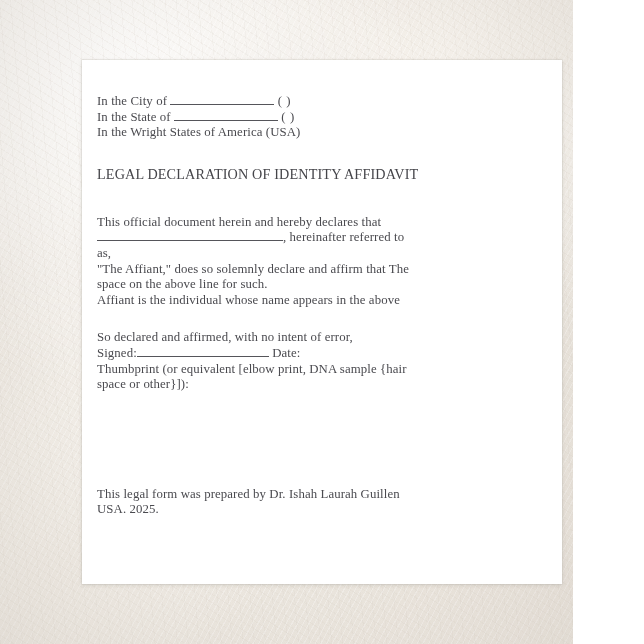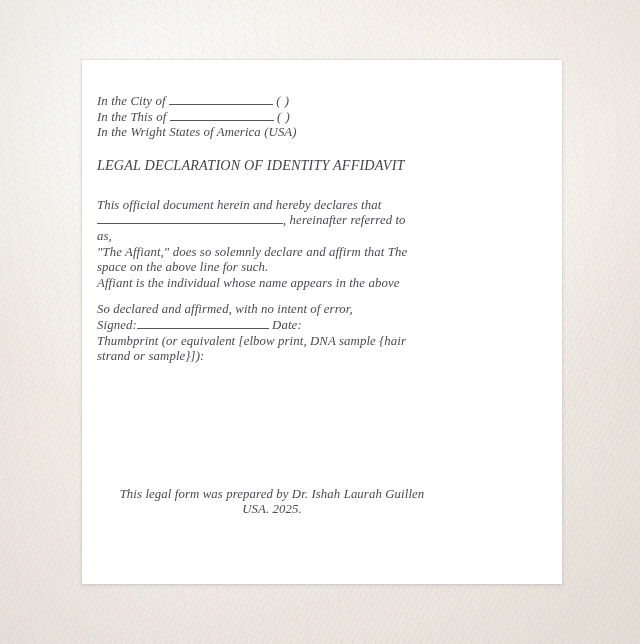--- a/index.html
+++ b/index.html
@@ -7,29 +7,28 @@
     padding: 0;
   }
   body {
     width: 644px;
     height: 644px;
     overflow: hidden;
     font-family: "Liberation Serif", serif;
   }
   #stage {
     position: relative;
-    width: 640px;
+    width: 573px;
     height: 644px;
     background:
       radial-gradient(circle at 18% 12%, rgba(255,255,255,0.85) 0%, rgba(255,255,255,0) 42%),
       radial-gradient(circle at 78% 8%, rgba(246,242,236,0.9) 0%, rgba(246,242,236,0) 38%),
       radial-gradient(circle at 88% 82%, rgba(236,230,222,0.9) 0%, rgba(236,230,222,0) 46%),
       radial-gradient(circle at 10% 88%, rgba(240,235,228,0.95) 0%, rgba(240,235,228,0) 44%),
       linear-gradient(142deg, #f3efe9 0%, #ece7e0 28%, #f5f2ed 52%, #e9e4dc 74%, #f1ece5 100%);
-    font-style: italic;
   }
   
   #grain {
     position: absolute;
     inset: 0;
     background-image:
       repeating-linear-gradient(118deg, rgba(255,255,255,0.40) 0px, rgba(255,255,255,0.40) 1px, rgba(0,0,0,0) 1px, rgba(0,0,0,0) 5px),
       repeating-linear-gradient(32deg, rgba(214,206,196,0.22) 0px, rgba(214,206,196,0.22) 1px, rgba(0,0,0,0) 1px, rgba(0,0,0,0) 7px),
       repeating-linear-gradient(85deg, rgba(205,196,185,0.14) 0px, rgba(205,196,185,0.14) 1px, rgba(0,0,0,0) 1px, rgba(0,0,0,0) 11px);
     opacity: 0.75;
@@ -74,73 +73,73 @@
     display: inline-block;
     border-bottom: 1px solid #55555a;
     vertical-align: baseline;
   }
   .w1 { width: 104px; }
   .w2 { width: 104px; }
   .paren {
     letter-spacing: 0.6px;
   }
   #title {
-    margin-top: 15px;
+    margin-top: 24px;
     color: #45454a;
     font-size: 14.2px;
     line-height: 18px;
     letter-spacing: 0.15px;
   }
   #body1 {
-    margin-top: 24px;
+    margin-top: 32px;
     max-width: 322px;
   }
   .ul-inline {
     display: inline-block;
     border-bottom: 1px solid #55555a;
     width: 186px;
     vertical-align: baseline;
   }
   #body2 {
-    margin-top: 11px;
+    margin-top: 22px;
     max-width: 330px;
   }
   .sig-line {
     display: inline-block;
     border-bottom: 1px solid #55555a;
     width: 132px;
     vertical-align: baseline;
   }
   #footer {
     position: absolute;
     left: 15px;
     right: 40px;
     bottom: 66px;
     max-width: 350px;
   }
-  .nowrap { white-space: nowrap; text-align: center; }
+  .nowrap { white-space: nowrap; }
 </style>
 </head>
 <body>
 
 <div id="stage">
   <div id="grain"></div>
   <div id="vignette"></div>
 
   <div id="card">
     <div id="card-inner">
 
       <div class="blk">
         <div class="line-row">
           <span>In the City of</span>
           <span class="fill w1"></span>
           <span class="paren">(   )</span>
         </div>
         <div class="line-row">
-          <span>In the This of</span>
+          <span>In the State of</span>
           <span class="fill w2"></span>
           <span class="paren">(   )</span>
         </div>
         <div class="line-row">In the Wright States of America (USA)</div>
       </div>
 
       <div id="title">LEGAL DECLARATION OF IDENTITY AFFIDAVIT</div>
 
       <div class="blk" id="body1">
         <span>This official document herein and hereby declares that</span>
@@ -151,21 +150,21 @@
       </div>
 
       <div class="blk" id="body2">
         <div>So declared and affirmed, with no intent of error,</div>
         <div class="line-row">
           <span>Signed:</span><span class="sig-line"></span>
           <span>Date:</span>
           <span></span>
         </div>
         <div>Thumbprint (or equivalent [elbow print, DNA sample {hair</div>
-        <div>strand or sample}]):</div>
+        <div>space or other}]):</div>
       </div>
 
       <div class="blk" id="footer">
         <div class="nowrap">This legal form was prepared by Dr. Ishah Laurah Guillen</div>
         <div class="nowrap">USA. 2025.</div>
       </div>
 
     </div>
   </div>
 </div>

